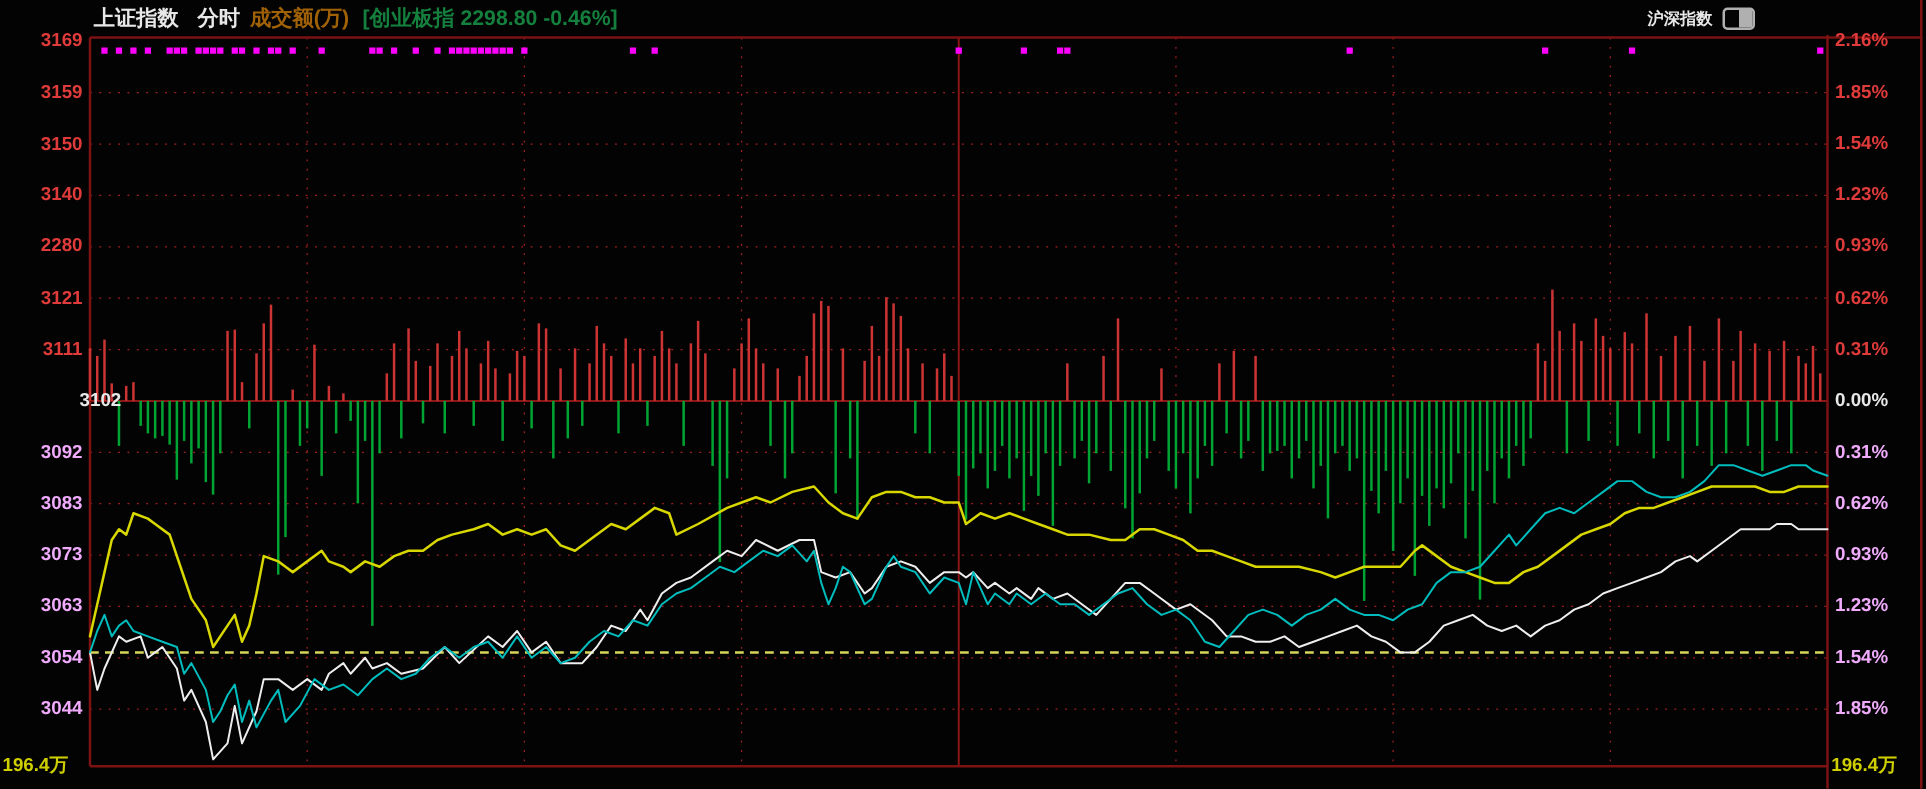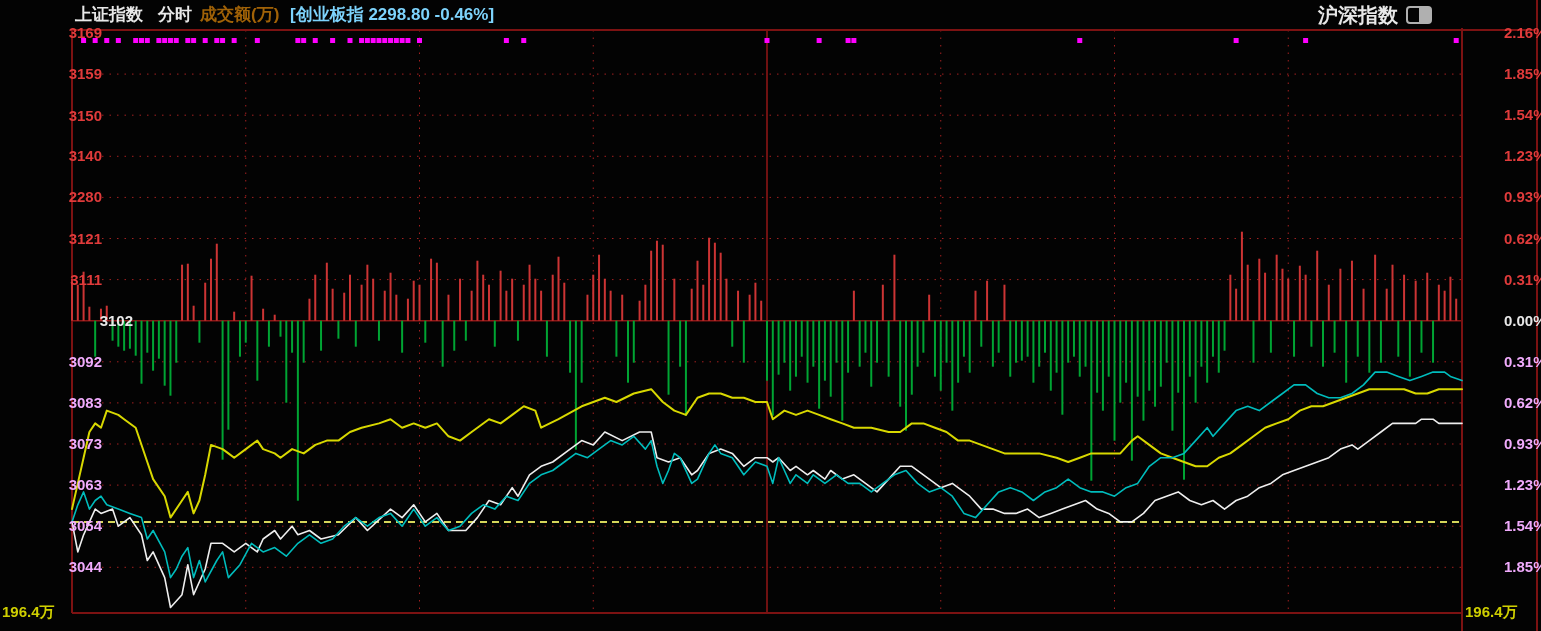--- a/index.html
+++ b/index.html
@@ -3,25 +3,25 @@
 <meta charset="utf-8">
 <style>
   html,body{margin:0;padding:0;background:#000;}
   body{width:1541px;height:631px;position:relative;overflow:hidden;
        font-family:"Liberation Sans","DejaVu Sans",sans-serif;}
   #stage{position:absolute;inset:0;background:#030303;}
   #chart-svg{position:absolute;left:0;top:0;}
   .hdr{position:absolute;top:4px;height:22px;line-height:22px;font-size:17px;font-weight:bold;white-space:nowrap;}
   .hdr-white{color:#e8e8e8;}
   .hdr-yellow{color:#a16207;}
-  .hdr-cyan{color:#7dd3fc;text-align:center;}
+  .hdr-cyan{color:#15803d;text-align:center;}
   #hdr-right{position:absolute;top:4px;left:1318px;height:22px;display:flex;align-items:center;gap:8px;}
   #index-toggle{display:inline-block;width:22px;height:14px;border:2px solid #b0b0b0;border-radius:4px;
       background:linear-gradient(to right, transparent 50%, #b0b0b0 50%);}
-  .axis-label{position:absolute;height:18px;line-height:18px;font-size:15px;font-weight:bold;white-space:nowrap;margin-left:36px;}
+  .axis-label{position:absolute;height:18px;line-height:18px;font-size:15px;font-weight:bold;white-space:nowrap;}
   .lab-red{color:#e03b3b;}
   .lab-green{color:#f0abfc;}
   .lab-white{color:#e8e8e8;}
   #left-axis .axis-label{left:0;width:66px;text-align:right;}
   #right-axis .axis-label{left:1468px;text-align:left;}
   #vol-max-left{position:absolute;left:2px;top:603px;font-size:15px;font-weight:bold;color:#cfcf00;}
   #vol-max-right{position:absolute;left:1465px;top:603px;font-size:15px;font-weight:bold;color:#cfcf00;}
   #watermark{position:absolute;right:10px;top:558px;font-size:45px;font-weight:bold;color:#f5f5f5;
       letter-spacing:2px;text-shadow:0 0 6px rgba(0,0,0,.95),2px 2px 3px #000;white-space:nowrap;}
 </style>
@@ -344,21 +344,21 @@
       <rect x="1303.125" y="38" width="5" height="5" fill="#ff00ff"></rect>
       <rect x="1453.7083333333335" y="38" width="5" height="5" fill="#ff00ff"></rect>
     </svg>
 
   <span class="hdr hdr-white" style="left:75px">上证指数</span>
   <span class="hdr hdr-white" style="left:158px">分时</span>
   <span class="hdr hdr-yellow" style="left:200px">成交额(万)</span>
   <span class="hdr hdr-cyan" style="left:290px">[创业板指 2298.80 -0.46%]</span>
 
   <div id="hdr-right">
-    <span class="hdr-white" style="font-size:20px;font-weight:bold;">沪深指数</span>
+    <span class="hdr-white" style="font-size:13px;font-weight:bold;">沪深指数</span>
     <span id="index-toggle"></span>
   </div>
 
   <div id="left-axis">
       <div class="axis-label lab-red" style="top: 24px;">3169</div>
       <div class="axis-label lab-red" style="top: 65.1px; text-align: right;">3159</div>
       <div class="axis-label lab-red" style="top: 107px;">3150</div>
       <div class="axis-label lab-red" style="top: 147.3px;">3140</div>
       <div class="axis-label lab-red" style="top: 188.4px;">2280</div>
       <div class="axis-label lab-red" style="top: 229.5px;">3121</div>

